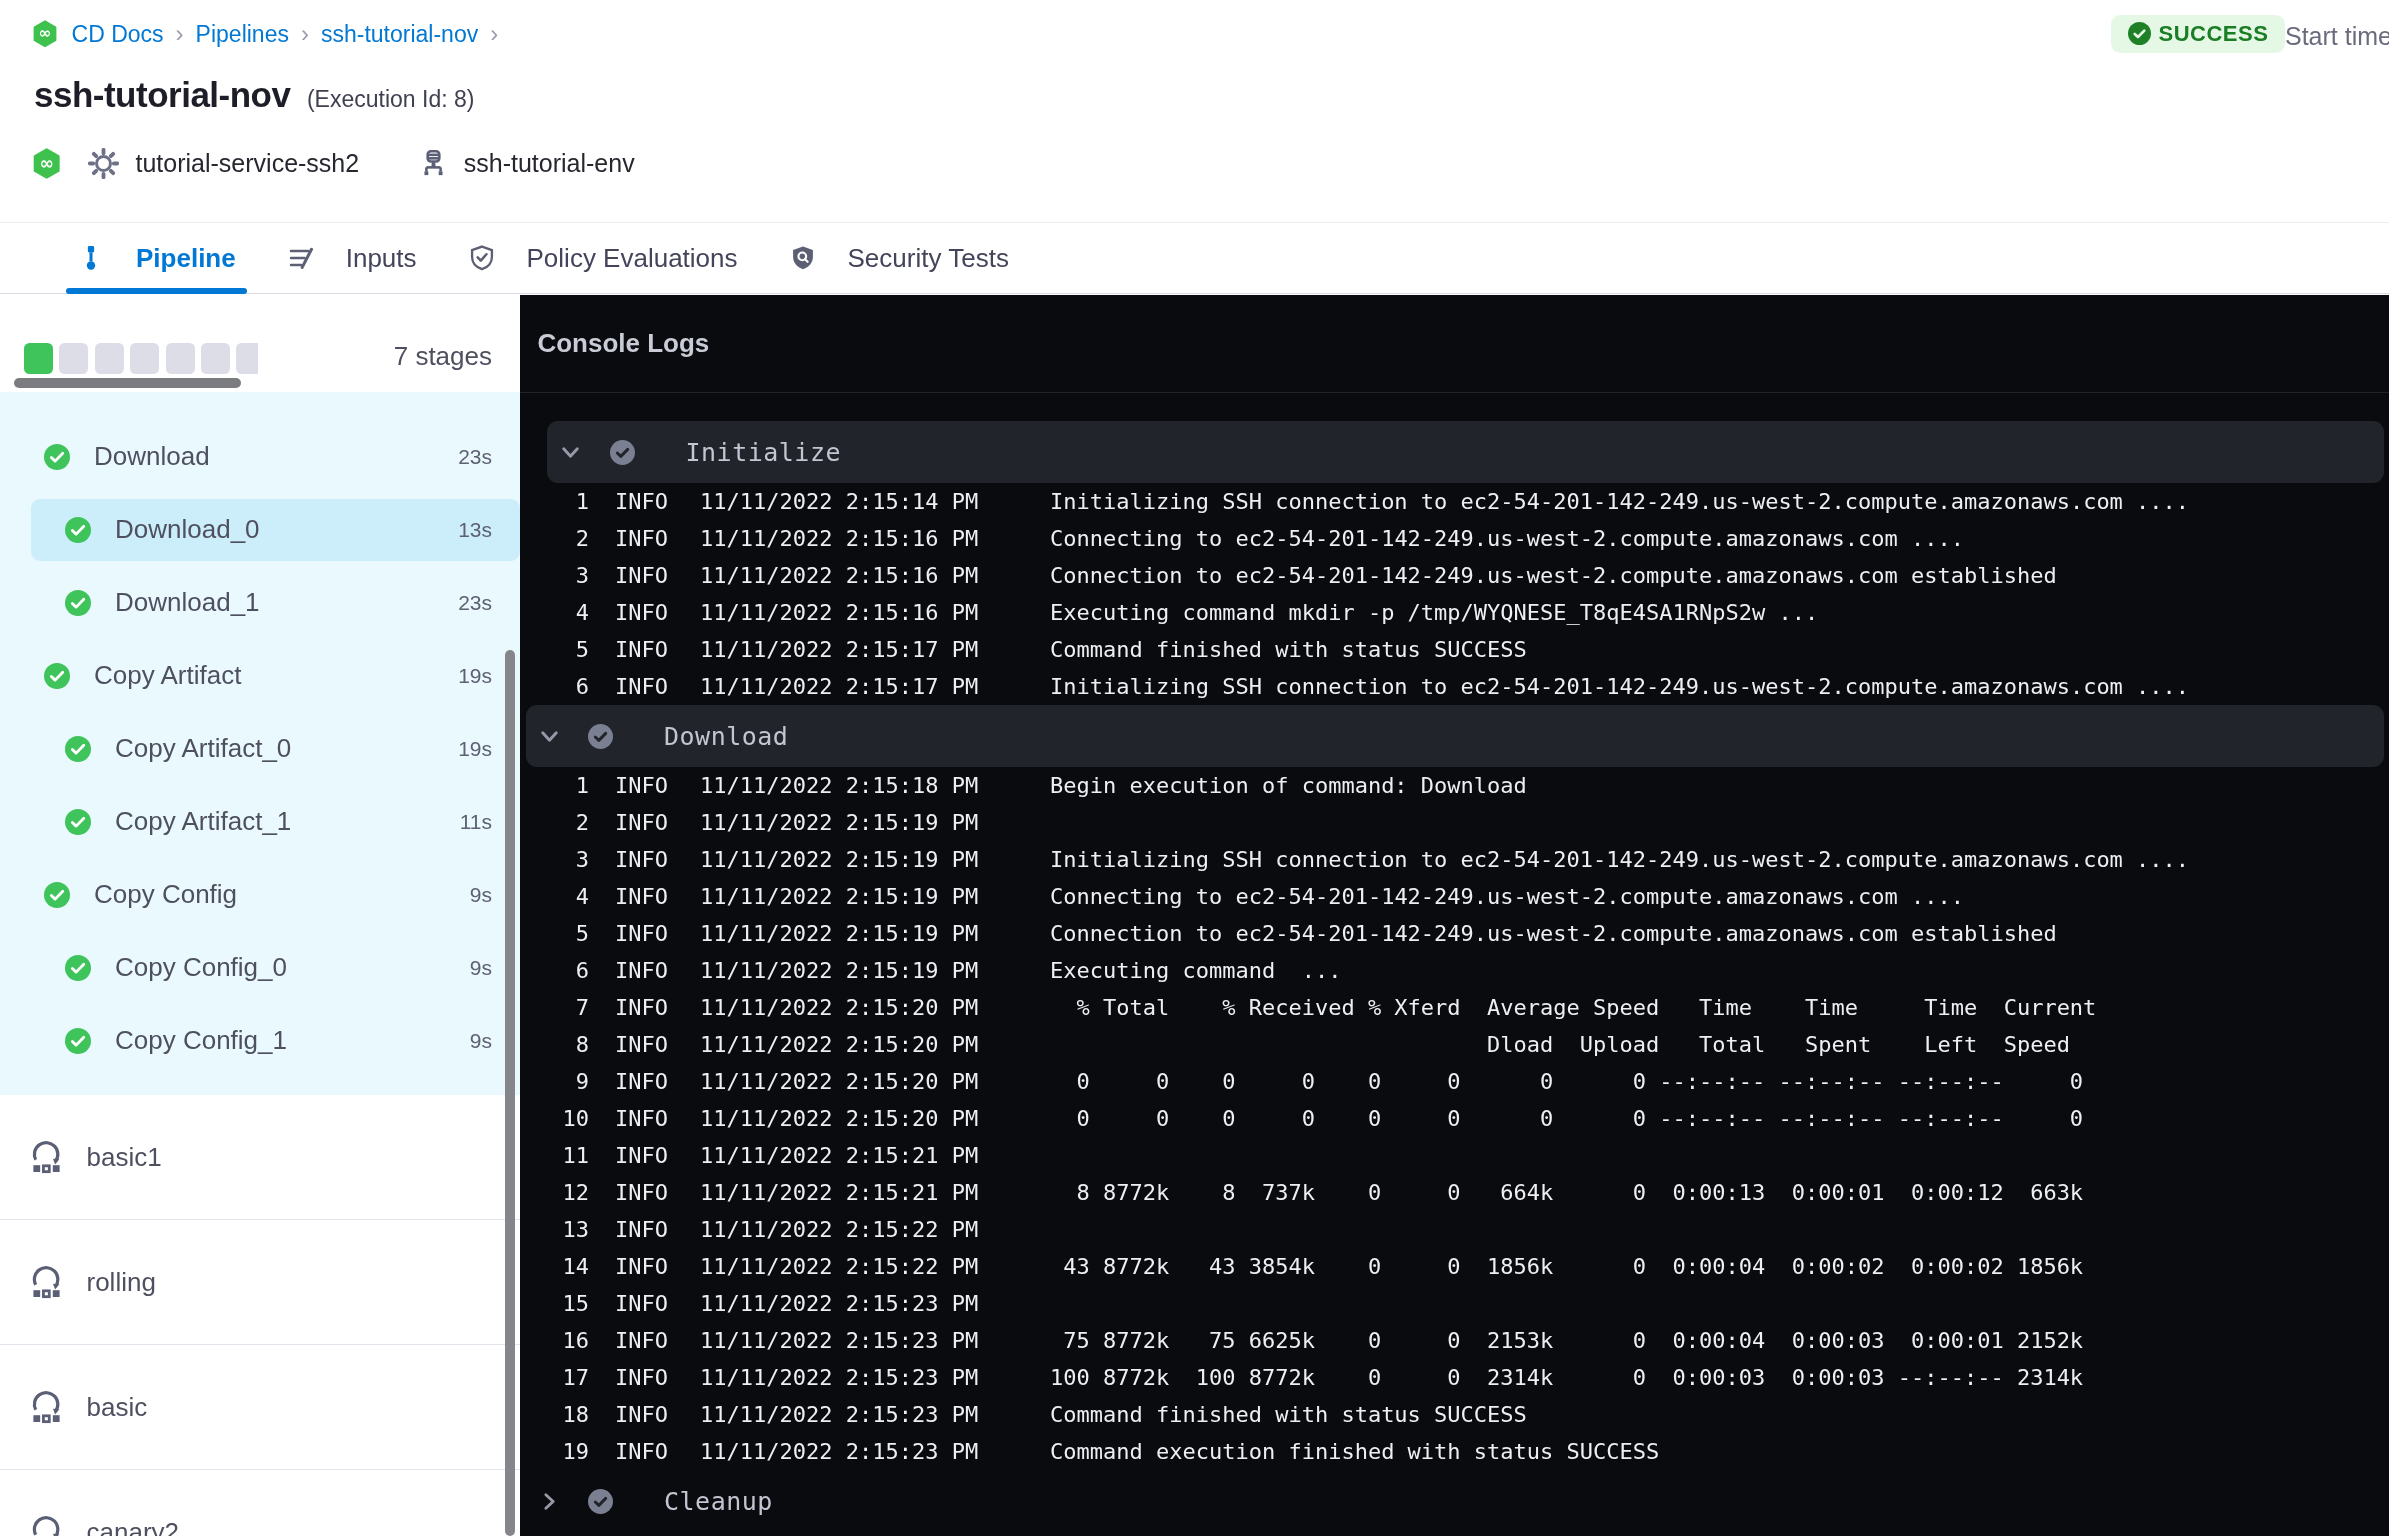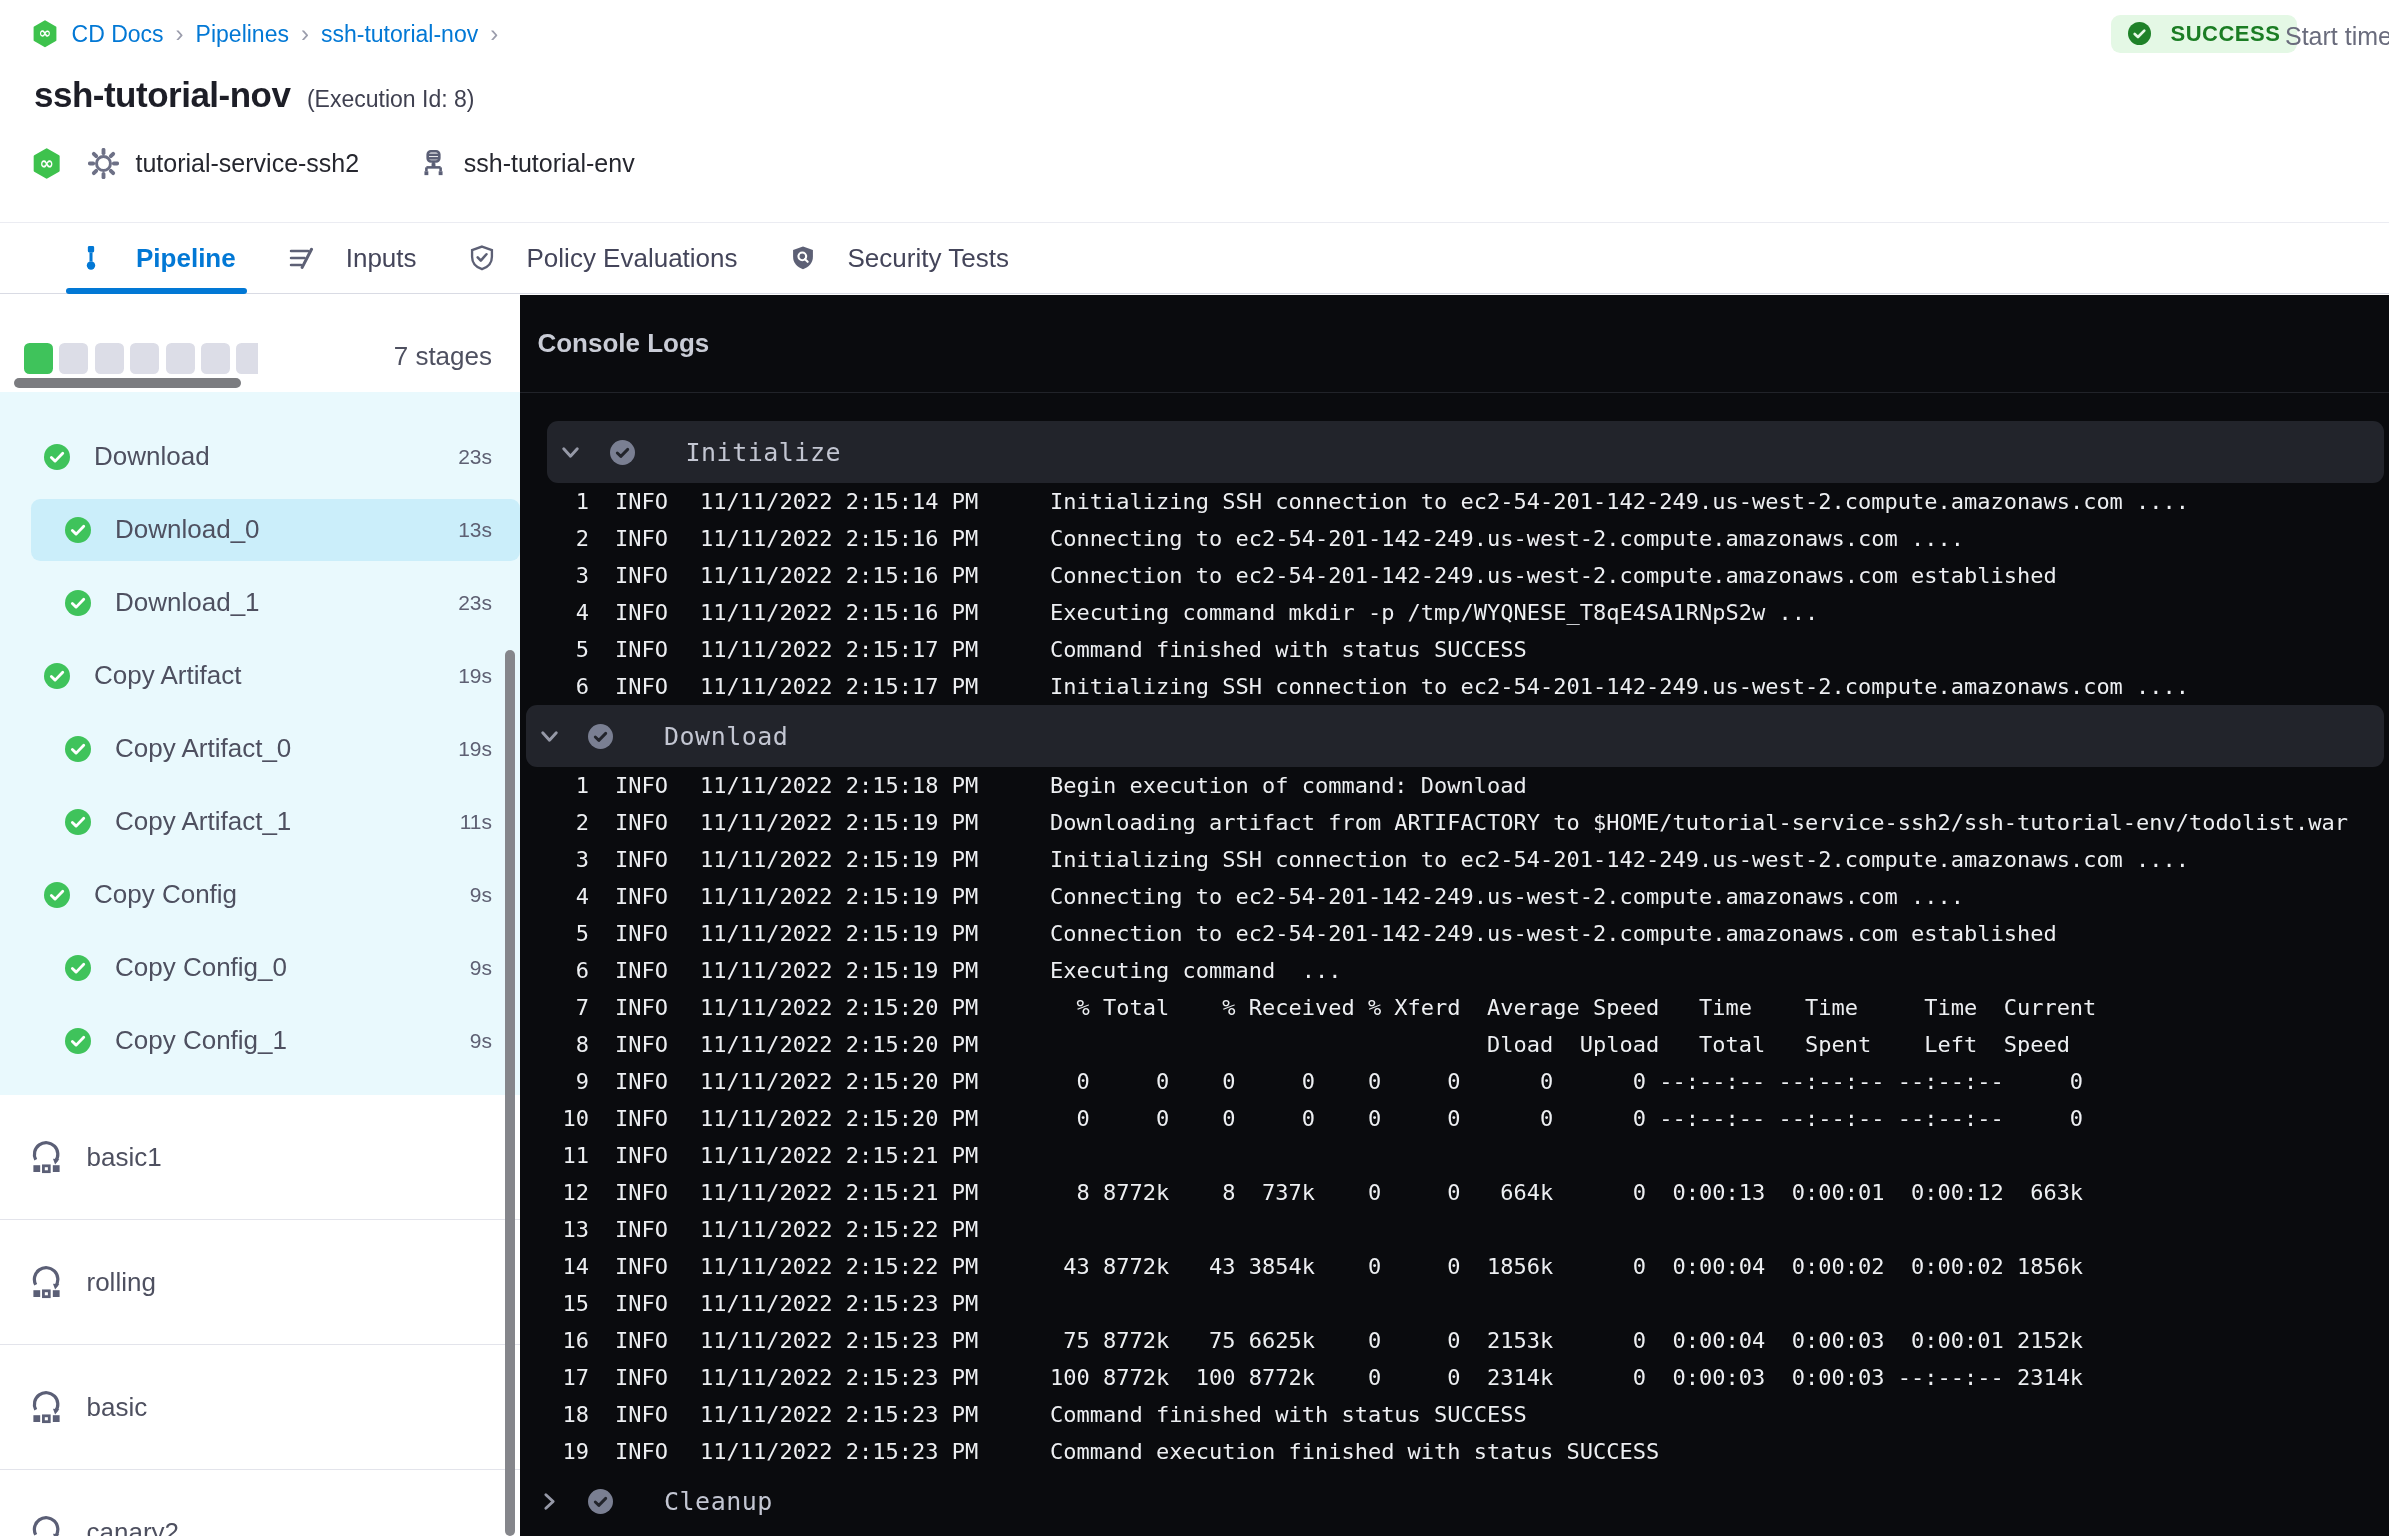--- a/index.html
+++ b/index.html
@@ -18,21 +18,21 @@
   .sep { color:#9b9dac; font-size:24px; padding:0 12px; }
   .title-row { position:absolute; left:34px; top:75px; display:flex; align-items:baseline; gap:16.5px; }
   .page-title { font-size:35px; font-weight:bold; color:#1d1e27; margin:0; letter-spacing:-0.5px; }
   .exec-id { font-size:23px; color:#3f4050; }
   .service-row { position:absolute; left:33px; top:145px; display:flex; align-items:center; font-size:25px; color:#26272f; height:37px; }
   .hx { width:27.5px; height:31px; display:flex; }
   .gear-ic { width:31px; height:31px; display:flex; margin-left:27.5px; color:#6d7086; }
   .svc-label { margin-left:16.5px; }
   .env-ic { width:31px; height:31px; display:flex; margin-left:59px; color:#5b5f76; }
   .env-label { margin-left:14.6px; }
-  .status-badge { position:absolute; left:2111px; top:14.6px; height:38px; padding:0 16.5px; border-radius:9.2px; background:#e4f8e5; display:flex; align-items:center; gap:20px; }
+  .status-badge { position:absolute; left:2111px; top:14.6px; height:38px; padding:0 16.5px; border-radius:9.2px; background:#e4f8e5; display:flex; align-items:center; gap:8px; }
   .badge-check { width:23px; height:23px; display:flex; }
   .status-badge .txt { color:#1b7d24; font-weight:bold; font-size:22px; letter-spacing:0.5px; }
   .start-time { position:absolute; left:2285px; top:22px; font-size:25px; color:#6a6c7d; white-space:nowrap; }
 
   
   .tabbar { position:absolute; left:0; top:222px; width:2389px; height:72px; background:#fff;
     border-top:0.9px solid #ebecf2; border-bottom:0.9px solid #d9dbe4;
     display:flex; align-items:stretch; padding-left:77px; gap:51px; }
   .tab { display:flex; align-items:center; gap:31px; font-size:26px; color:#44455a; position:relative; cursor:pointer; }
   .tab-icon { width:28px; height:28px; display:flex; color:#5d6075; }
@@ -447,21 +447,20 @@
             <div class="log-line">
     <span class="num">1</span>
     <span class="lvl">INFO</span>
     <span class="time">11/11/2022 2:15:18 PM</span>
     <span class="msg"><span>Begin execution of command: Download</span></span>
   </div>
             <div class="log-line">
     <span class="num">2</span>
     <span class="lvl">INFO</span>
     <span class="time">11/11/2022 2:15:19 PM</span>
-    <span class="msg"><span>Downloading artifact from ARTIFACTORY to $HOME/tutorial-service-ssh2/ssh-tutorial-env/todolist.war</span></span>
   </div>
             <div class="log-line">
     <span class="num">3</span>
     <span class="lvl">INFO</span>
     <span class="time">11/11/2022 2:15:19 PM</span>
     <span class="msg"><span>Initializing SSH connection to </span><span class="lnk">ec2-54-201-142-249.us-west-2.compute.amazonaws.com</span><span> ....</span></span>
   </div>
             <div class="log-line">
     <span class="num">4</span>
     <span class="lvl">INFO</span>

